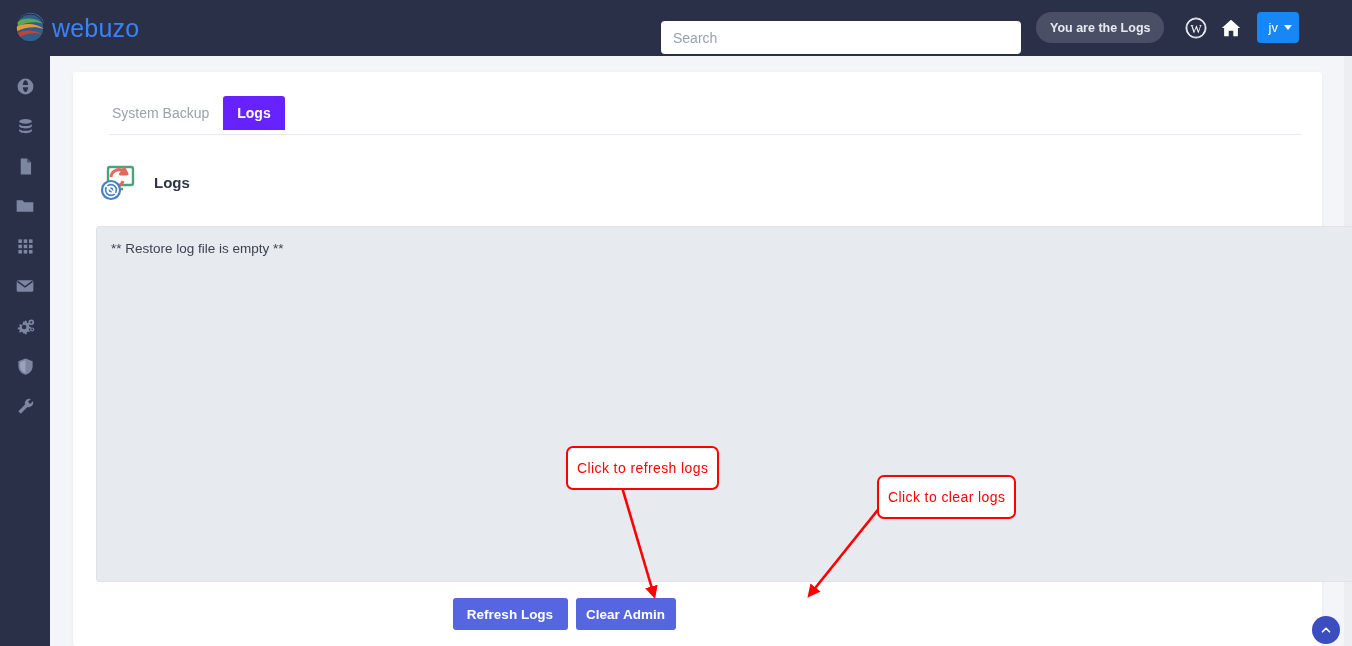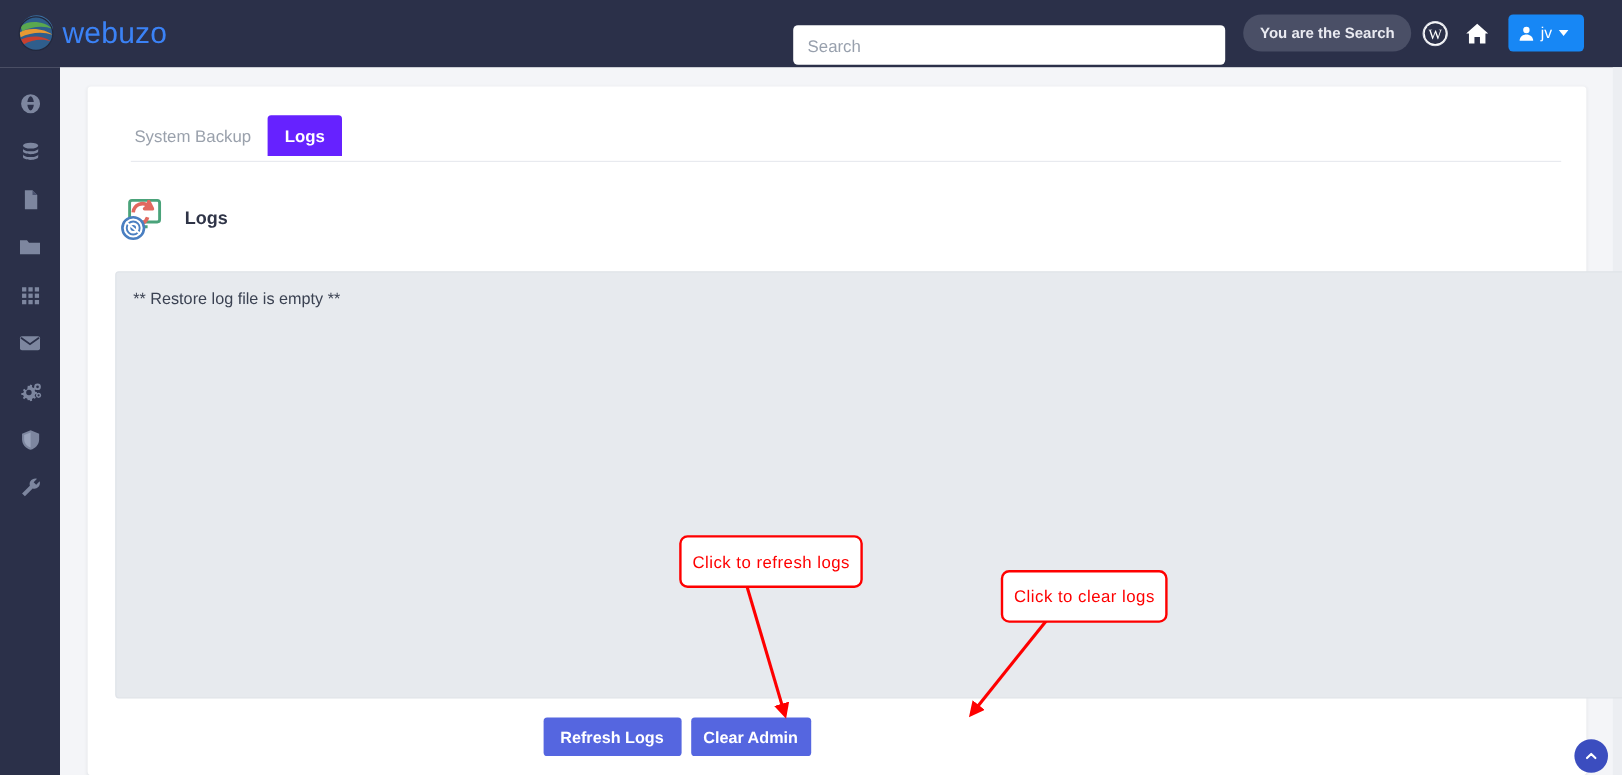--- a/index.html
+++ b/index.html
@@ -35,21 +35,21 @@
     display: flex; align-items: center; padding: 0 14px;
     color: #e9eaf1; font-size: 12.5px; font-weight: bold;
   }
   .icon-btn {
     position: absolute; top: 14px; width: 28px; height: 28px;
     display: flex; align-items: center; justify-content: center; cursor: pointer;
   }
   .wp-icon { left: 1182px; }
   .home-icon { left: 1217px; }
   .user-btn {
-    position: absolute; left: 1257px; top: 12px; width: 63px; height: 31px;
+    position: absolute; left: 1257px; top: 12px; width: 42px; height: 31px;
     background: #1787f5; border-radius: 4px;
     display: flex; align-items: center; gap: 4px; padding: 0 7px; cursor: pointer;
   }
   .user-btn .uname { color: #fff; font-size: 13px; }
   .caret { width: 0; height: 0; border-left: 4px solid transparent;
     border-right: 4px solid transparent; border-top: 5px solid #fff; margin-left: 2px; }
 
   
   .sidebar {
     position: absolute; left: 0; top: 56px; width: 50px; height: 590px;
@@ -104,21 +104,21 @@
     display: flex; align-items: center; justify-content: center; cursor: pointer;
   }
 
   
   .anno {
     position: absolute; background: #ffffff; border: 2.5px solid #fe0000;
     border-radius: 7px; color: #fe0000; font-size: 14px;
     padding: 12px 9px; white-space: nowrap; letter-spacing: .4px;
   }
   .anno-refresh { left: 566px; top: 446px; }
-  .anno-clear  { left: 834px; top: 475px; }
+  .anno-clear  { left: 877px; top: 475px; }
   .anno-layer { position: absolute; left: 0; top: 0; width: 1352px; height: 646px; pointer-events: none; }
 
   
   .page-scroll {
     position: absolute; right: 0; top: 56px; width: 8px; height: 590px; background: #eceef2;
   }
   .page-scroll-thumb { position: absolute; right: 1px; top: 330px; width: 6px; height: 130px; background: #d4d8e0; border-radius: 3px; }
 </style>
 </head>
 <body>
@@ -137,21 +137,21 @@
           <circle cx="16" cy="16" r="14" fill="none" stroke="#23283c" stroke-width="1"></circle>
         </svg>
       </div>
       <div class="brand-name">webuzo</div>
     </div>
 
     <div class="search-wrap">
       <input class="search-input" type="text" placeholder="Search" style="">
     </div>
 
-    <div class="admin-badge">You are the Search</div>
+    <div class="admin-badge">You are the Logs</div>
 
     <div class="icon-btn wp-icon">
       <svg width="22" height="22" viewBox="0 0 24 24">
         <circle cx="12" cy="12" r="11" fill="#ffffff" stroke="#d9dbe4" stroke-width="1"></circle>
         <circle cx="12" cy="12" r="9.5" fill="#2b3049"></circle>
         <text x="12" y="17" font-size="13" font-family="Liberation Serif, serif" fill="#ffffff" text-anchor="middle">W</text>
       </svg>
     </div>
 
     <div class="icon-btn home-icon">

